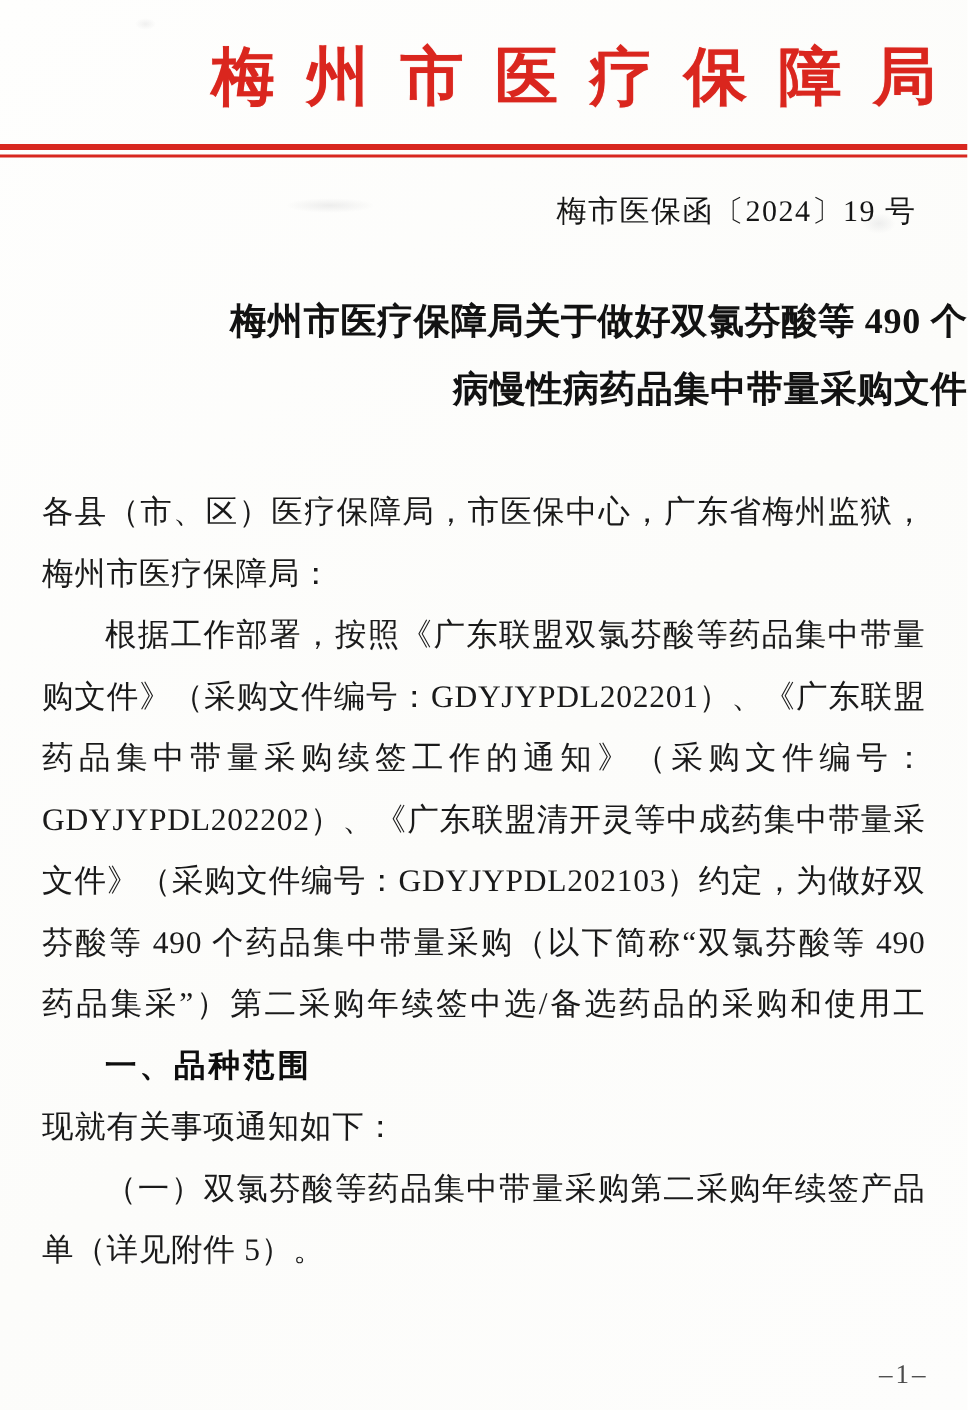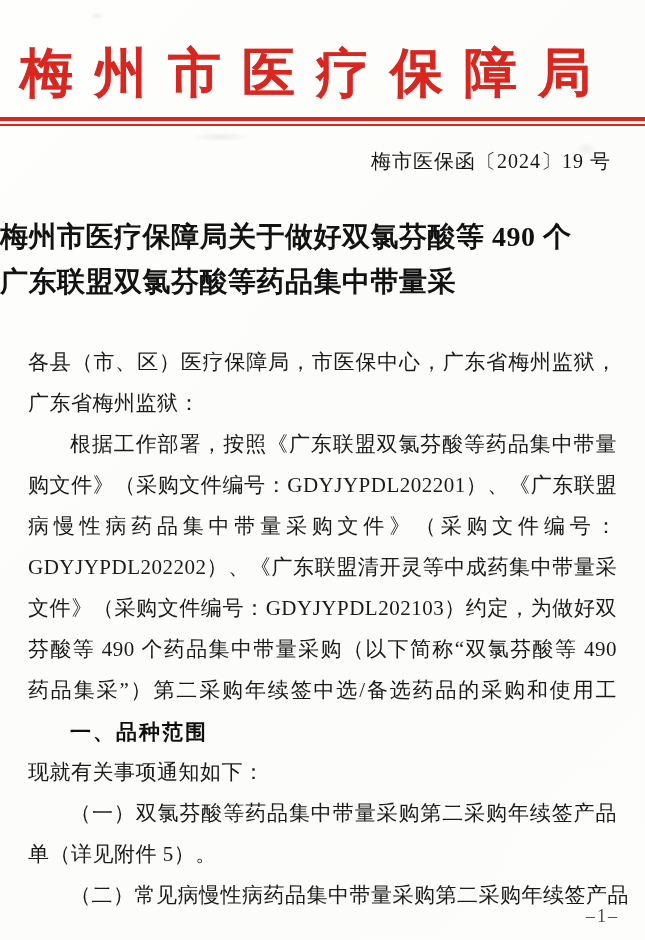--- a/index.html
+++ b/index.html
@@ -19,24 +19,24 @@
   
   .artifact { position: absolute; border-radius: 50%; pointer-events: none; }
   .smudge-1 { left: 190px; top: 132px; width: 60px; height: 10px;
     background: radial-gradient(ellipse at center, rgba(120,120,125,0.12), rgba(120,120,125,0) 70%); }
   .smudge-2 { left: 575px; top: 142px; width: 22px; height: 14px;
     background: radial-gradient(ellipse at center, rgba(110,115,125,0.10), rgba(110,115,125,0) 70%); }
   .smudge-3 { left: 90px; top: 12px; width: 14px; height: 8px;
     background: radial-gradient(ellipse at center, rgba(120,120,125,0.10), rgba(120,120,125,0) 70%); }
 
   .agency {
-    margin-top: 37px;
+    margin-top: 16px;
     padding-left: 20px;
-    text-align: left;
-    font-size: 53px;
+    text-align: right;
+    font-size: 42px;
     font-weight: bold;
     letter-spacing: 21px;
     color: #da261e;
     line-height: 72px;
     white-space: nowrap;
     text-shadow: 0 0 0.5px rgba(218,38,30,0.6);
   }
   .rule { margin-top: 8px; }
   .rule .thick { height: 4px; background: #d8271f; }
   .rule .gap   { height: 3px; background: transparent; }
@@ -46,22 +46,22 @@
     margin-top: 22px;
     padding-right: 34px;
     text-align: right;
     font-size: 20px;
     color: #161616;
     letter-spacing: 1px;
   }
 
   .doc-title {
     margin-top: 39px;
-    text-align: left;
-    font-size: 28px;
+    text-align: right;
+    font-size: 24px;
     font-weight: bold;
     line-height: 45px;
     color: #121212;
     letter-spacing: 0.5px;
   }
 
   .body-text {
     margin-top: 38px;
     padding: 0 28px 0 28px;
     font-size: 21px;
@@ -108,35 +108,34 @@
   <div class="rule">
     <div class="thick"></div>
     <div class="gap"></div>
     <div class="thin"></div>
   </div>
 
   <div class="doc-number">梅市医保函〔2024〕19 号</div>
 
   <div class="doc-title">
     <div>梅州市医疗保障局关于做好双氯芬酸等 490 个</div>
-    <div>广东联盟双氯芬酸等药品集中带量采</div>
+    <div>病慢性病药品集中带量采购文件</div>
   </div>
 
   <div class="body-text">
     <div class="line fill">各县（市、区）医疗保障局，市医保中心，广东省梅州监狱，市</div>
-    <div class="line">广东省梅州监狱：</div>
+    <div class="line">梅州市医疗保障局：</div>
     <div class="line fill indent">根据工作部署，按照《广东联盟双氯芬酸等药品集中带量采</div>
     <div class="line fill">购文件》（采购文件编号：GDYJYPDL202201）、《广东联盟常见</div>
-    <div class="line fill">病慢性病药品集中带量采购文件》（采购文件编号：</div>
+    <div class="line fill">药品集中带量采购续签工作的通知》（采购文件编号：</div>
     <div class="line fill">GDYJYPDL202202）、《广东联盟清开灵等中成药集中带量采购</div>
     <div class="line fill">文件》（采购文件编号：GDYJYPDL202103）约定，为做好双氯</div>
     <div class="line fill">芬酸等 490 个药品集中带量采购（以下简称“双氯芬酸等 490 个</div>
     <div class="line fill">药品集采”）第二采购年续签中选/备选药品的采购和使用工作，</div>
     <div class="line heading indent">一、品种范围</div>
     <div class="line">现就有关事项通知如下：</div>
     <div class="line fill indent">（一）双氯芬酸等药品集中带量采购第二采购年续签产品清</div>
     <div class="line">单（详见附件 5）。</div>
-    <div class="line indent">（二）常见病慢性病药品集中带量采购第二采购年续签产品</div>
   </div>
 
   <div class="page-number">–1–</div>
 
 </div>
 
 </body></html>

